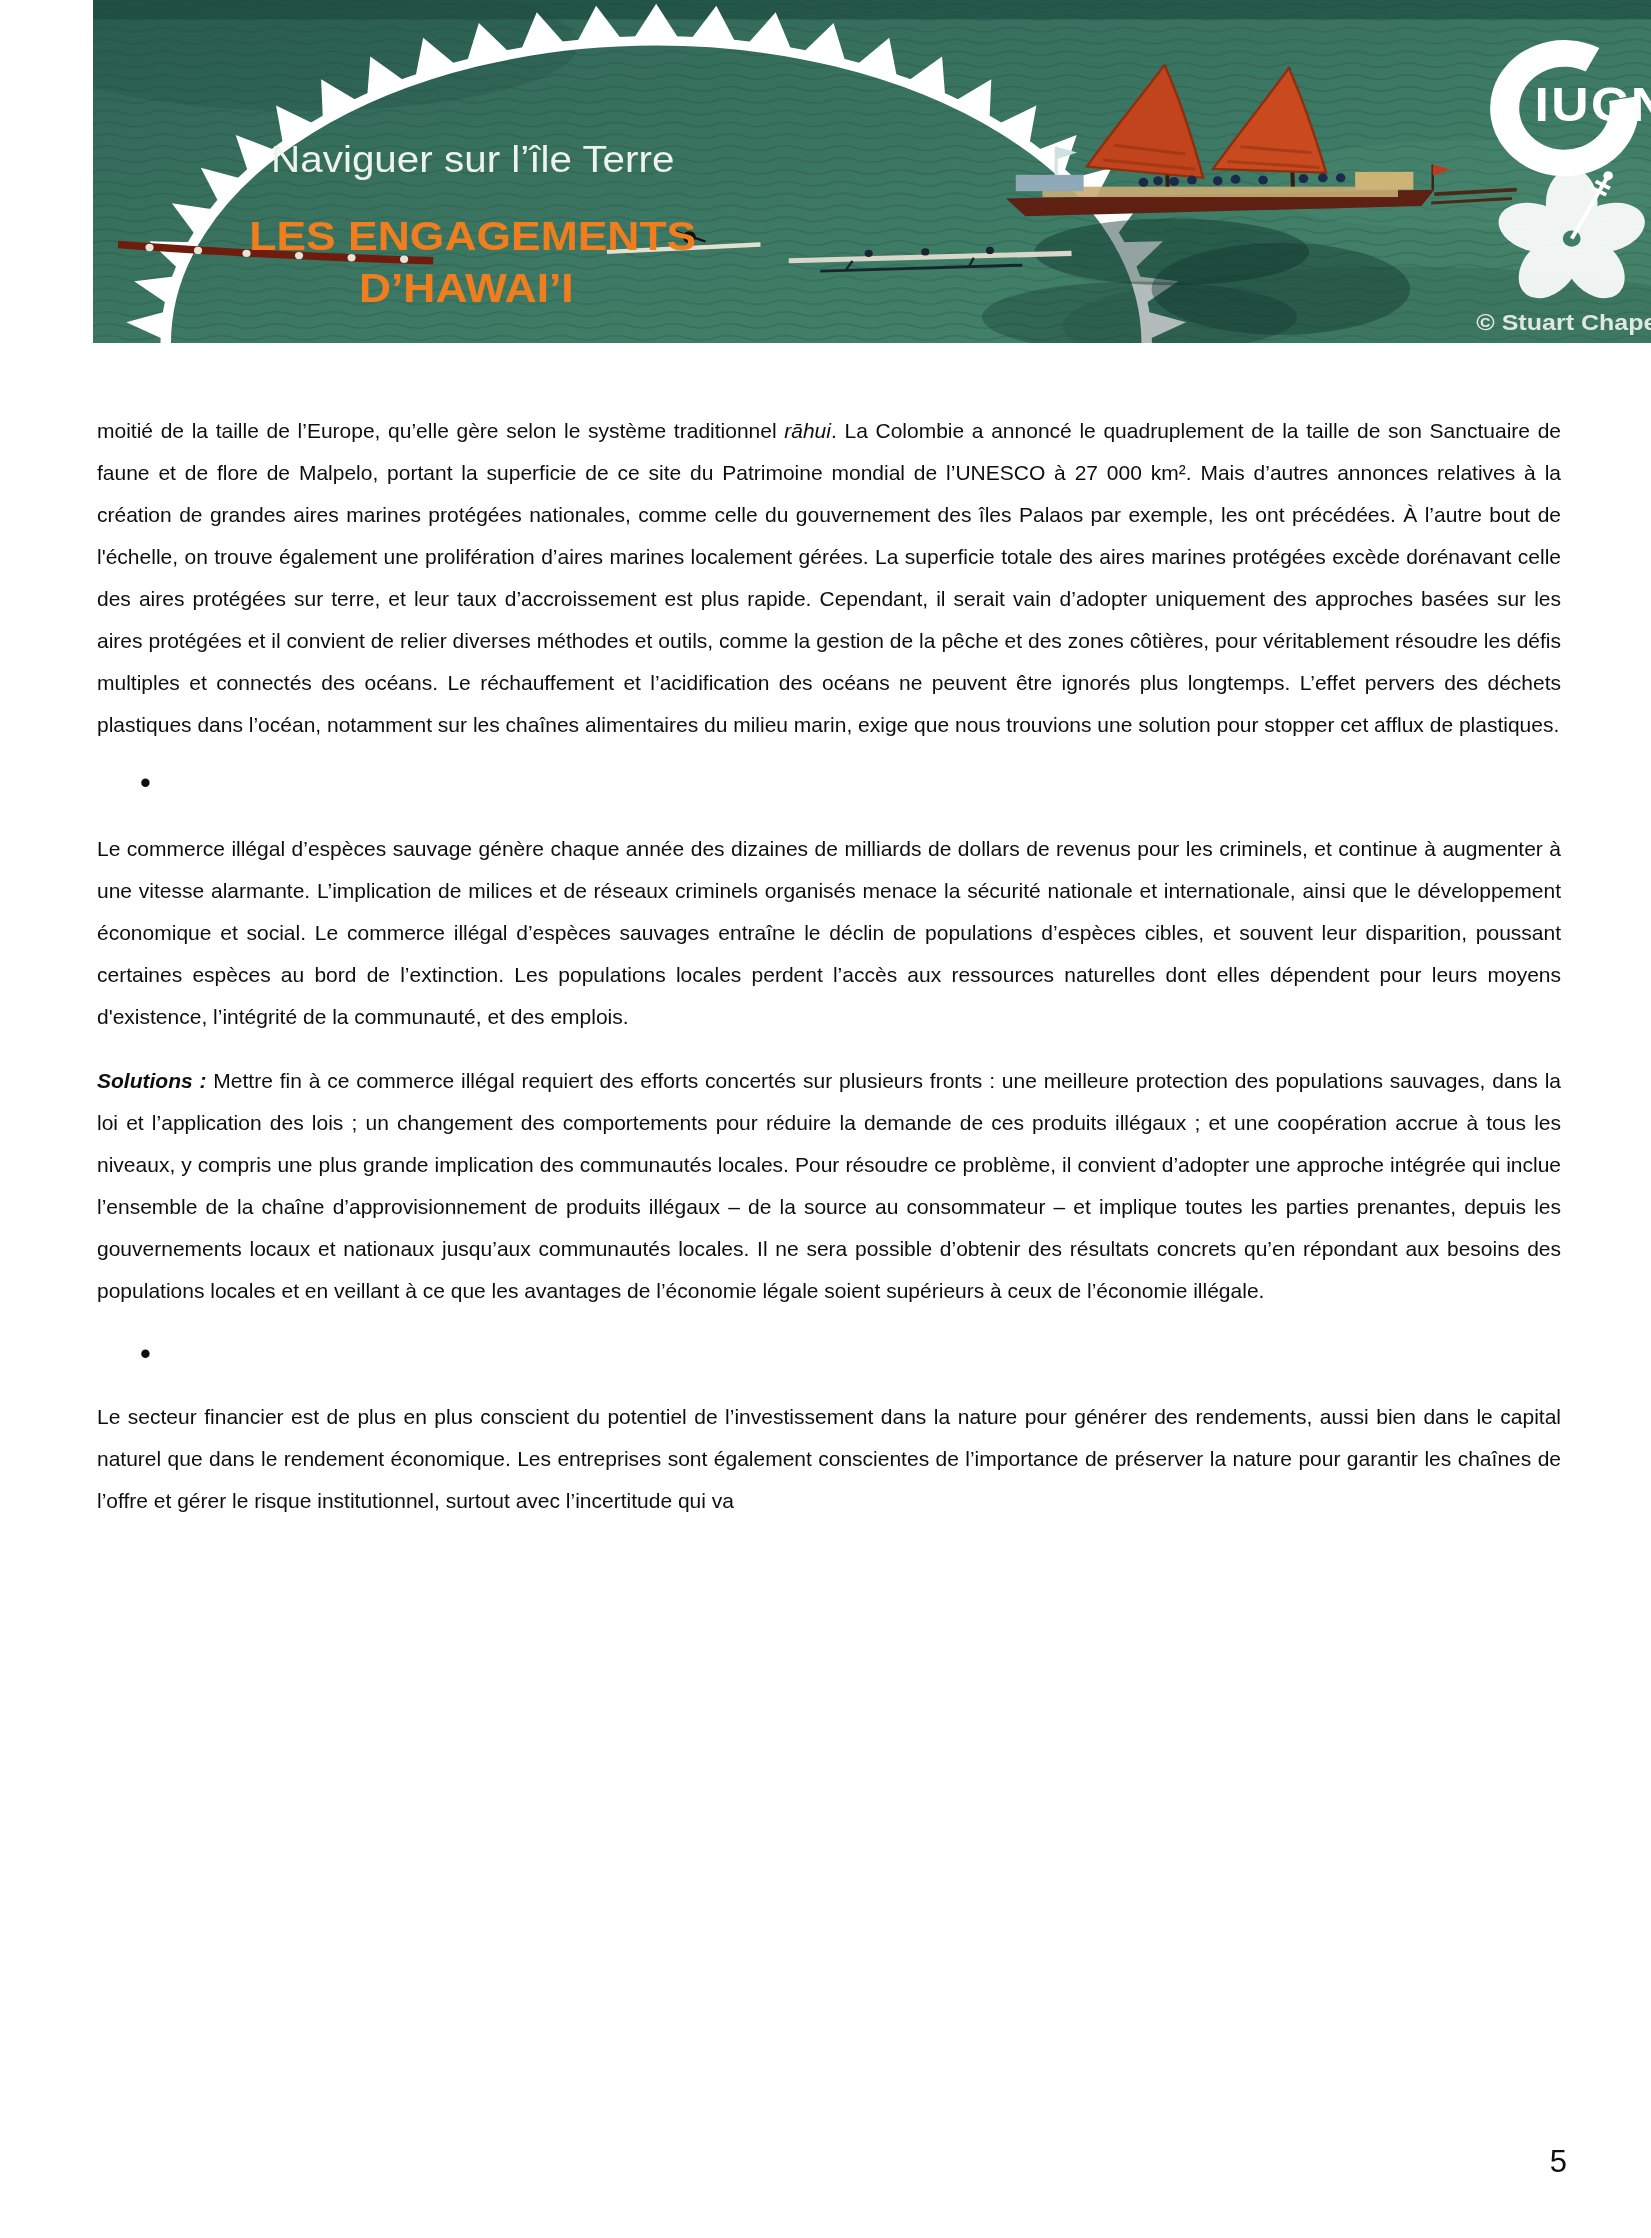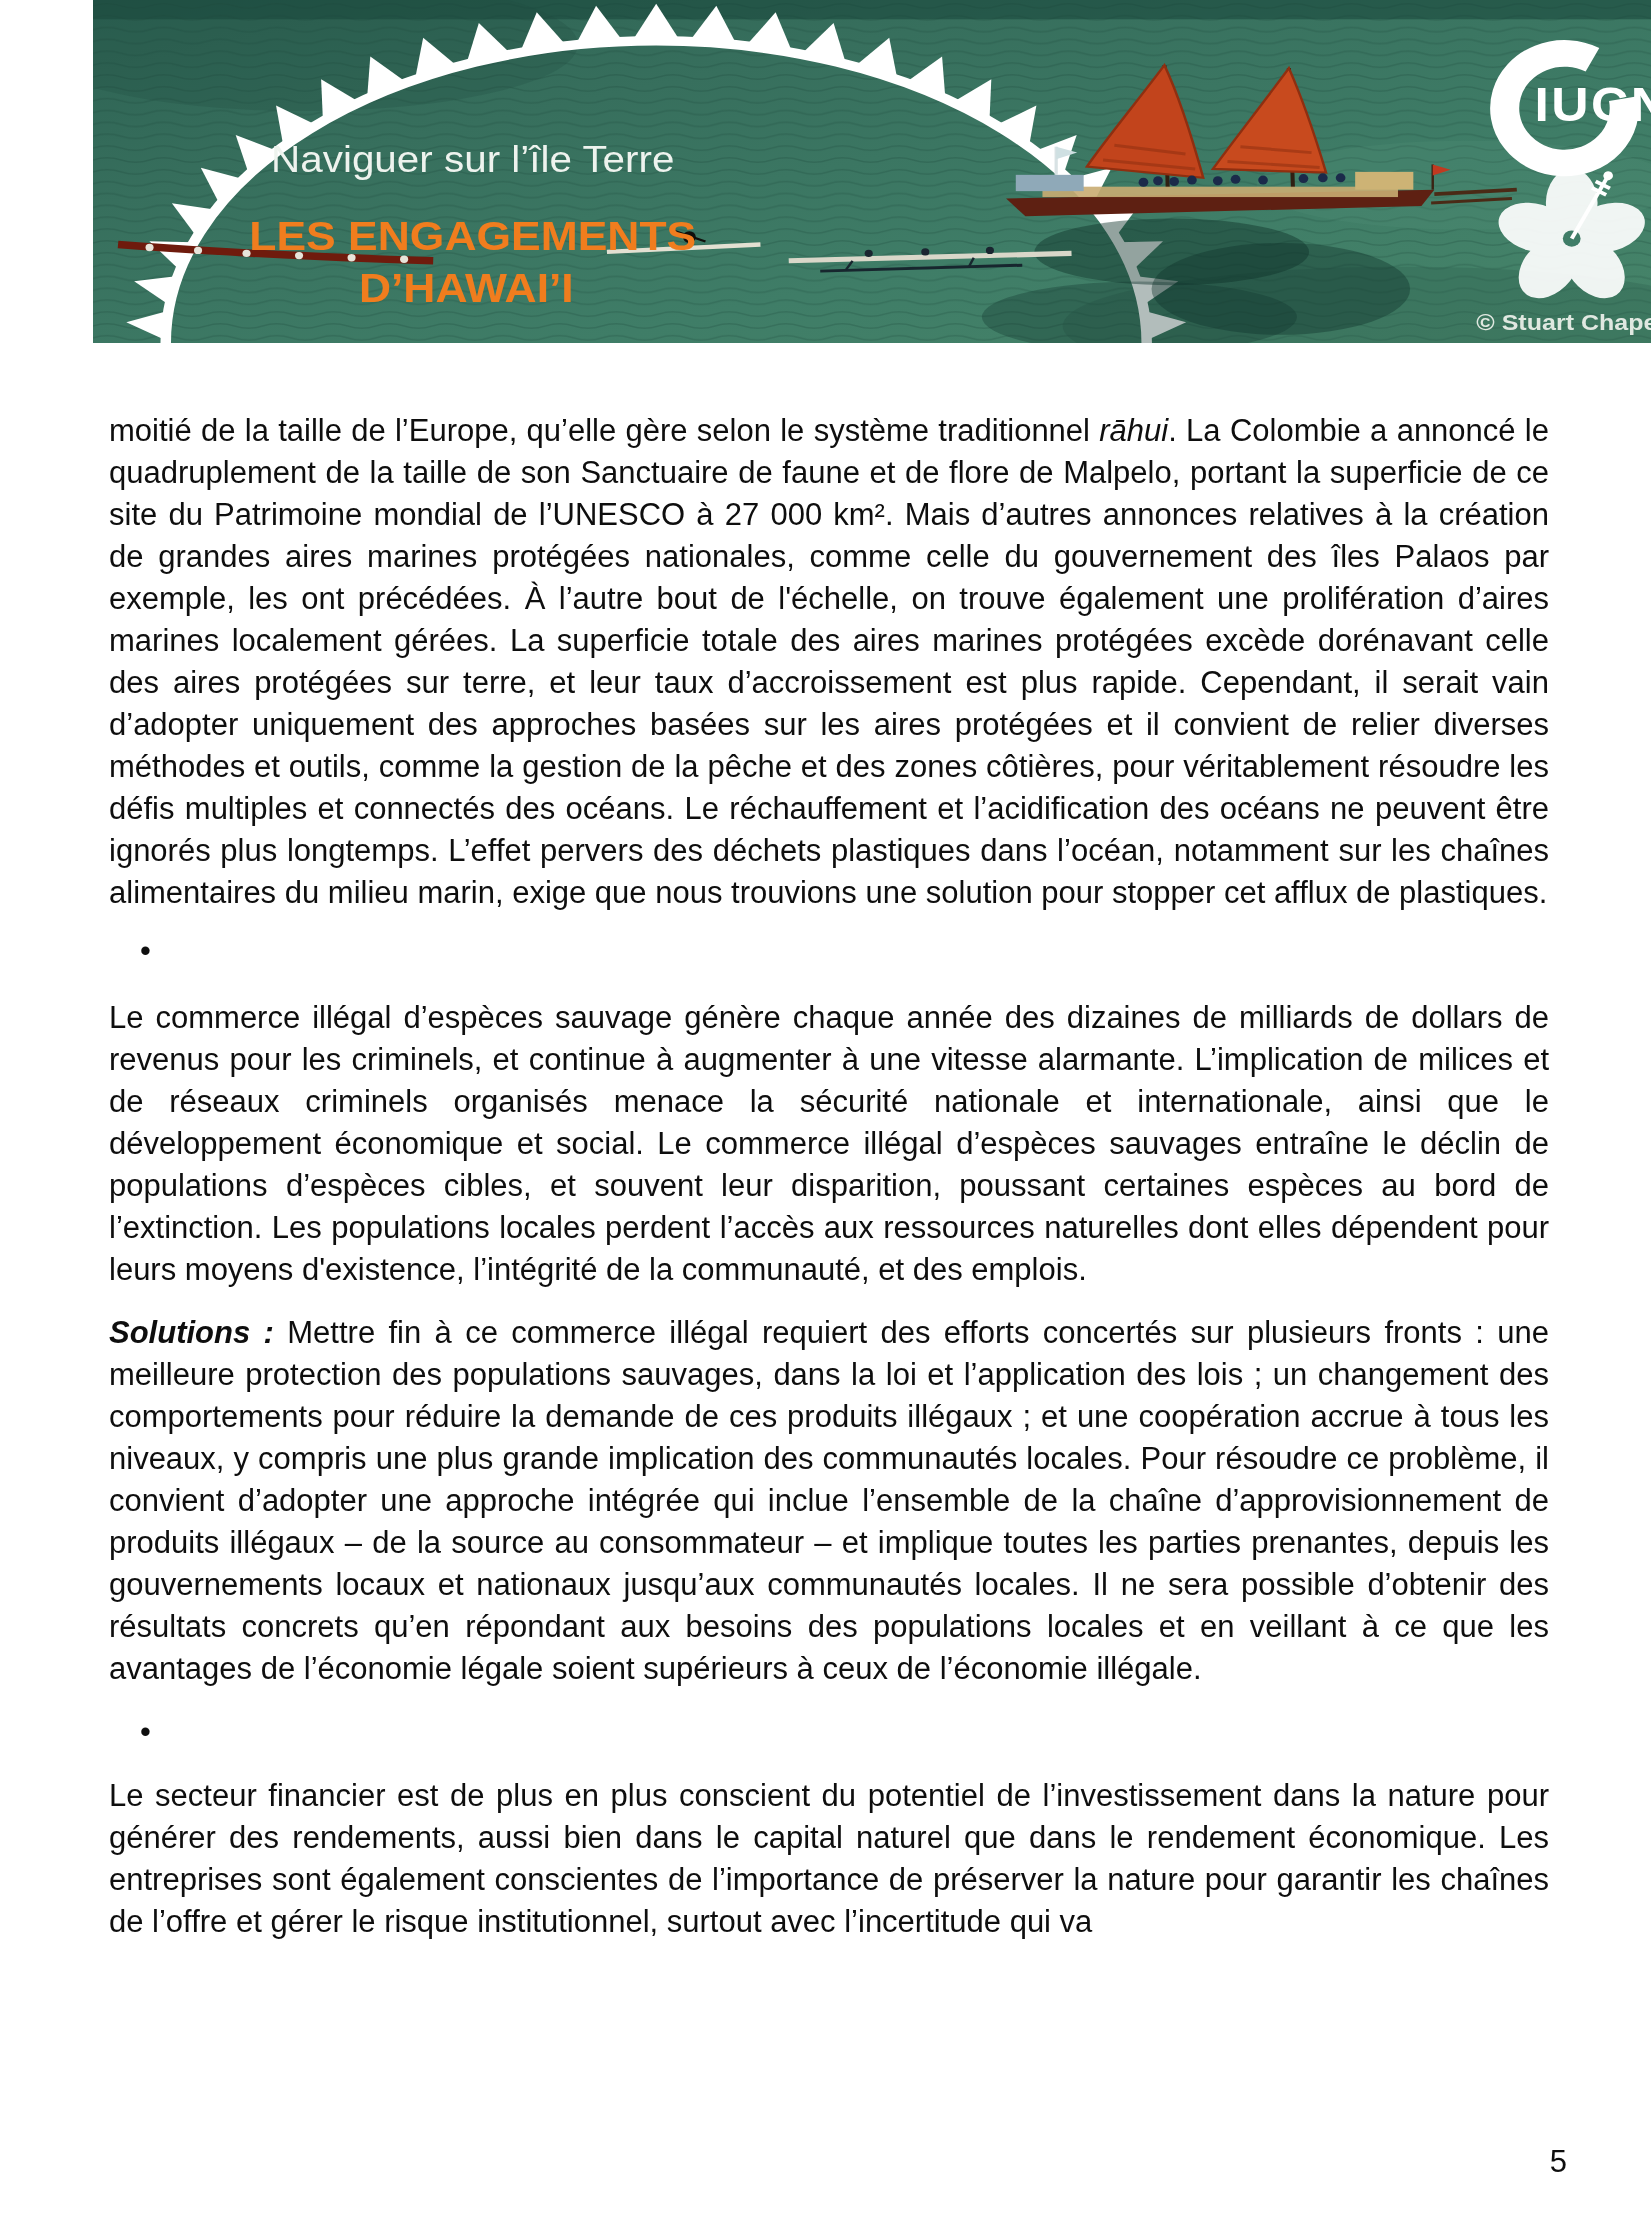--- a/index.html
+++ b/index.html
@@ -15,22 +15,22 @@
   
   .banner{position:absolute;left:93px;top:0;width:1608px;height:343px;}
   .banner svg{display:block;width:100%;height:100%;}
   .t-title{font-family:"Liberation Sans",sans-serif;font-size:50px;font-weight:400;fill:#eef3ee;}
   .t-h{font-family:"Liberation Sans",sans-serif;font-size:55px;font-weight:700;fill:#F07D1E;}
   .t-iucn{font-family:"Liberation Sans",sans-serif;font-size:64px;font-weight:700;fill:#ffffff;letter-spacing:3px;}
   .t-credit{font-family:"Liberation Sans",sans-serif;font-size:31px;font-weight:700;fill:#eef2ec;opacity:.92;}
   
   .content{position:absolute;left:93px;top:343px;width:1472px;}
   .para{
-    margin:16px;
-    font-size:31px;line-height:42px;
+    margin:4px;
+    font-size:21px;line-height:42px;
     text-align:justify;
     color:#0e0e0e;
     hyphens:none;
   }
   .para .b{font-weight:700;font-style:italic;}
   .para .i{font-style:italic;}
   .p1{margin-top:67px;}
   .p2{margin-top:24.5px;}
   .p3{margin-top:21.5px;}
   .p4{margin-top:21.5px;}

